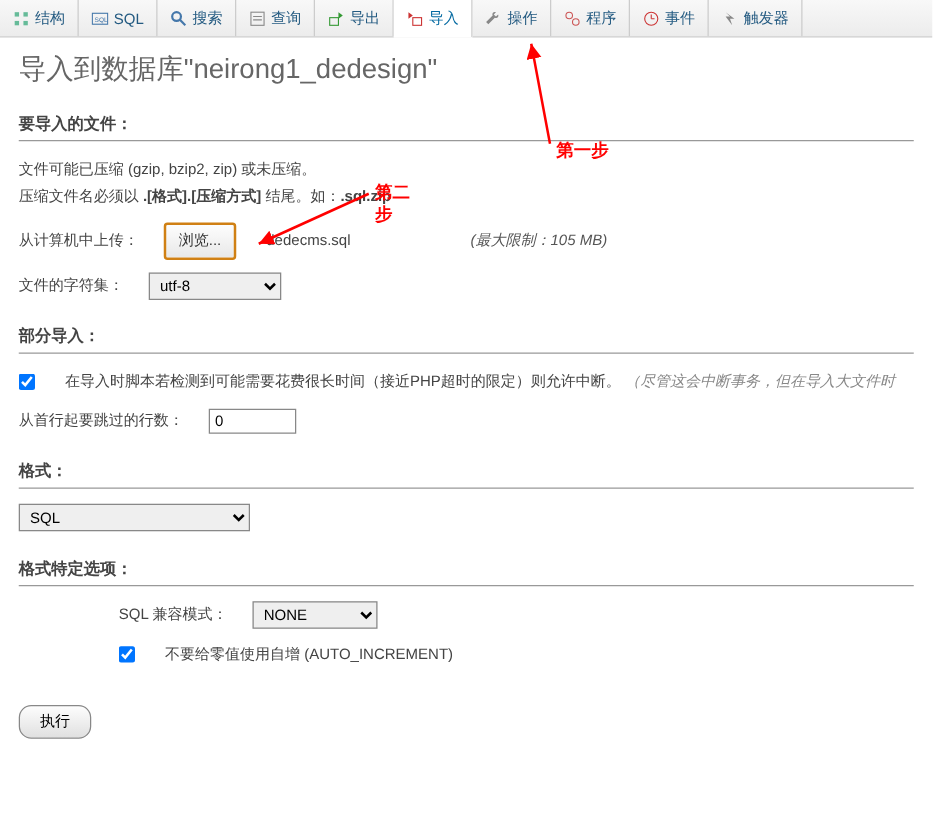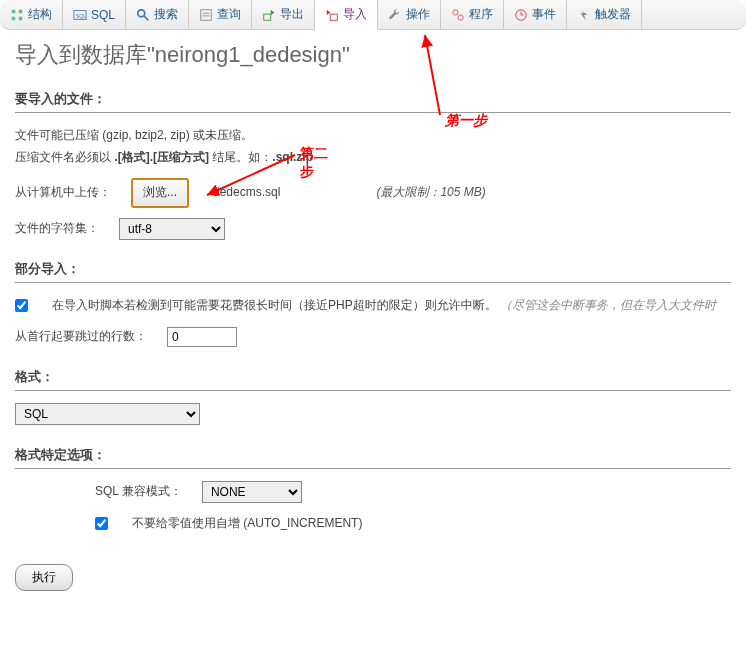--- a/index.html
+++ b/index.html
@@ -9,37 +9,36 @@
       color: #444;
       background: #fff;
       width: 746px;
       position: relative;
     }
     .tabs {
       display: flex;
       border-bottom: 1px solid #ccc;
       height: 30px;
       background: linear-gradient(#f8f8f8, #ececec);
-      border-radius: 10px;
     }
     .tab {
       display: flex;
       align-items: center;
       padding: 0 10px;
       border-right: 1px solid #ccc;
       cursor: pointer;
       gap: 4px;
       font-size: 12px;
       color: #235a81;
     }
     .tab.active {
       background: #fff;
       border-bottom: 1px solid #fff;
       margin-bottom: -1px;
-      color: #701a75;
+      color: #0369a1;
       font-weight: normal;
     }
     .tab svg { width: 14px; height: 14px; }
     
     .page-title {
       font-size: 22px;
       color: #666;
       padding: 10px 15px 20px 15px;
       font-weight: normal;
     }
@@ -261,21 +260,21 @@
       <input type="checkbox" checked="" style="">
       <span>不要给零值使用自增 (AUTO_INCREMENT)</span>
     </div>
   </div>
 </div>
 
 <div class="section">
   <button class="submit-btn">执行</button>
 </div>
 
-<div class="anno" style="left:420px; top:30px; width:100px; height:100px;font-style:italic;">
+<div class="anno" style="left:420px; top:30px; width:100px; height:100px;">
   <svg width="100" height="100">
     <defs>
         <marker id="ah1" markerWidth="8" markerHeight="8" refX="6" refY="3" orient="auto">
           <path d="M0,0 L6,3 L0,6 Z" fill="#f00"></path>
         </marker>
       </defs>
     <line x1="20" y1="85" x2="5" y2="5" stroke="#f00" stroke-width="2" marker-end="url(#ah1)"></line>
   </svg>
   <span style="position:absolute; left:25px; top:82px;">第一步</span>
 </div>

